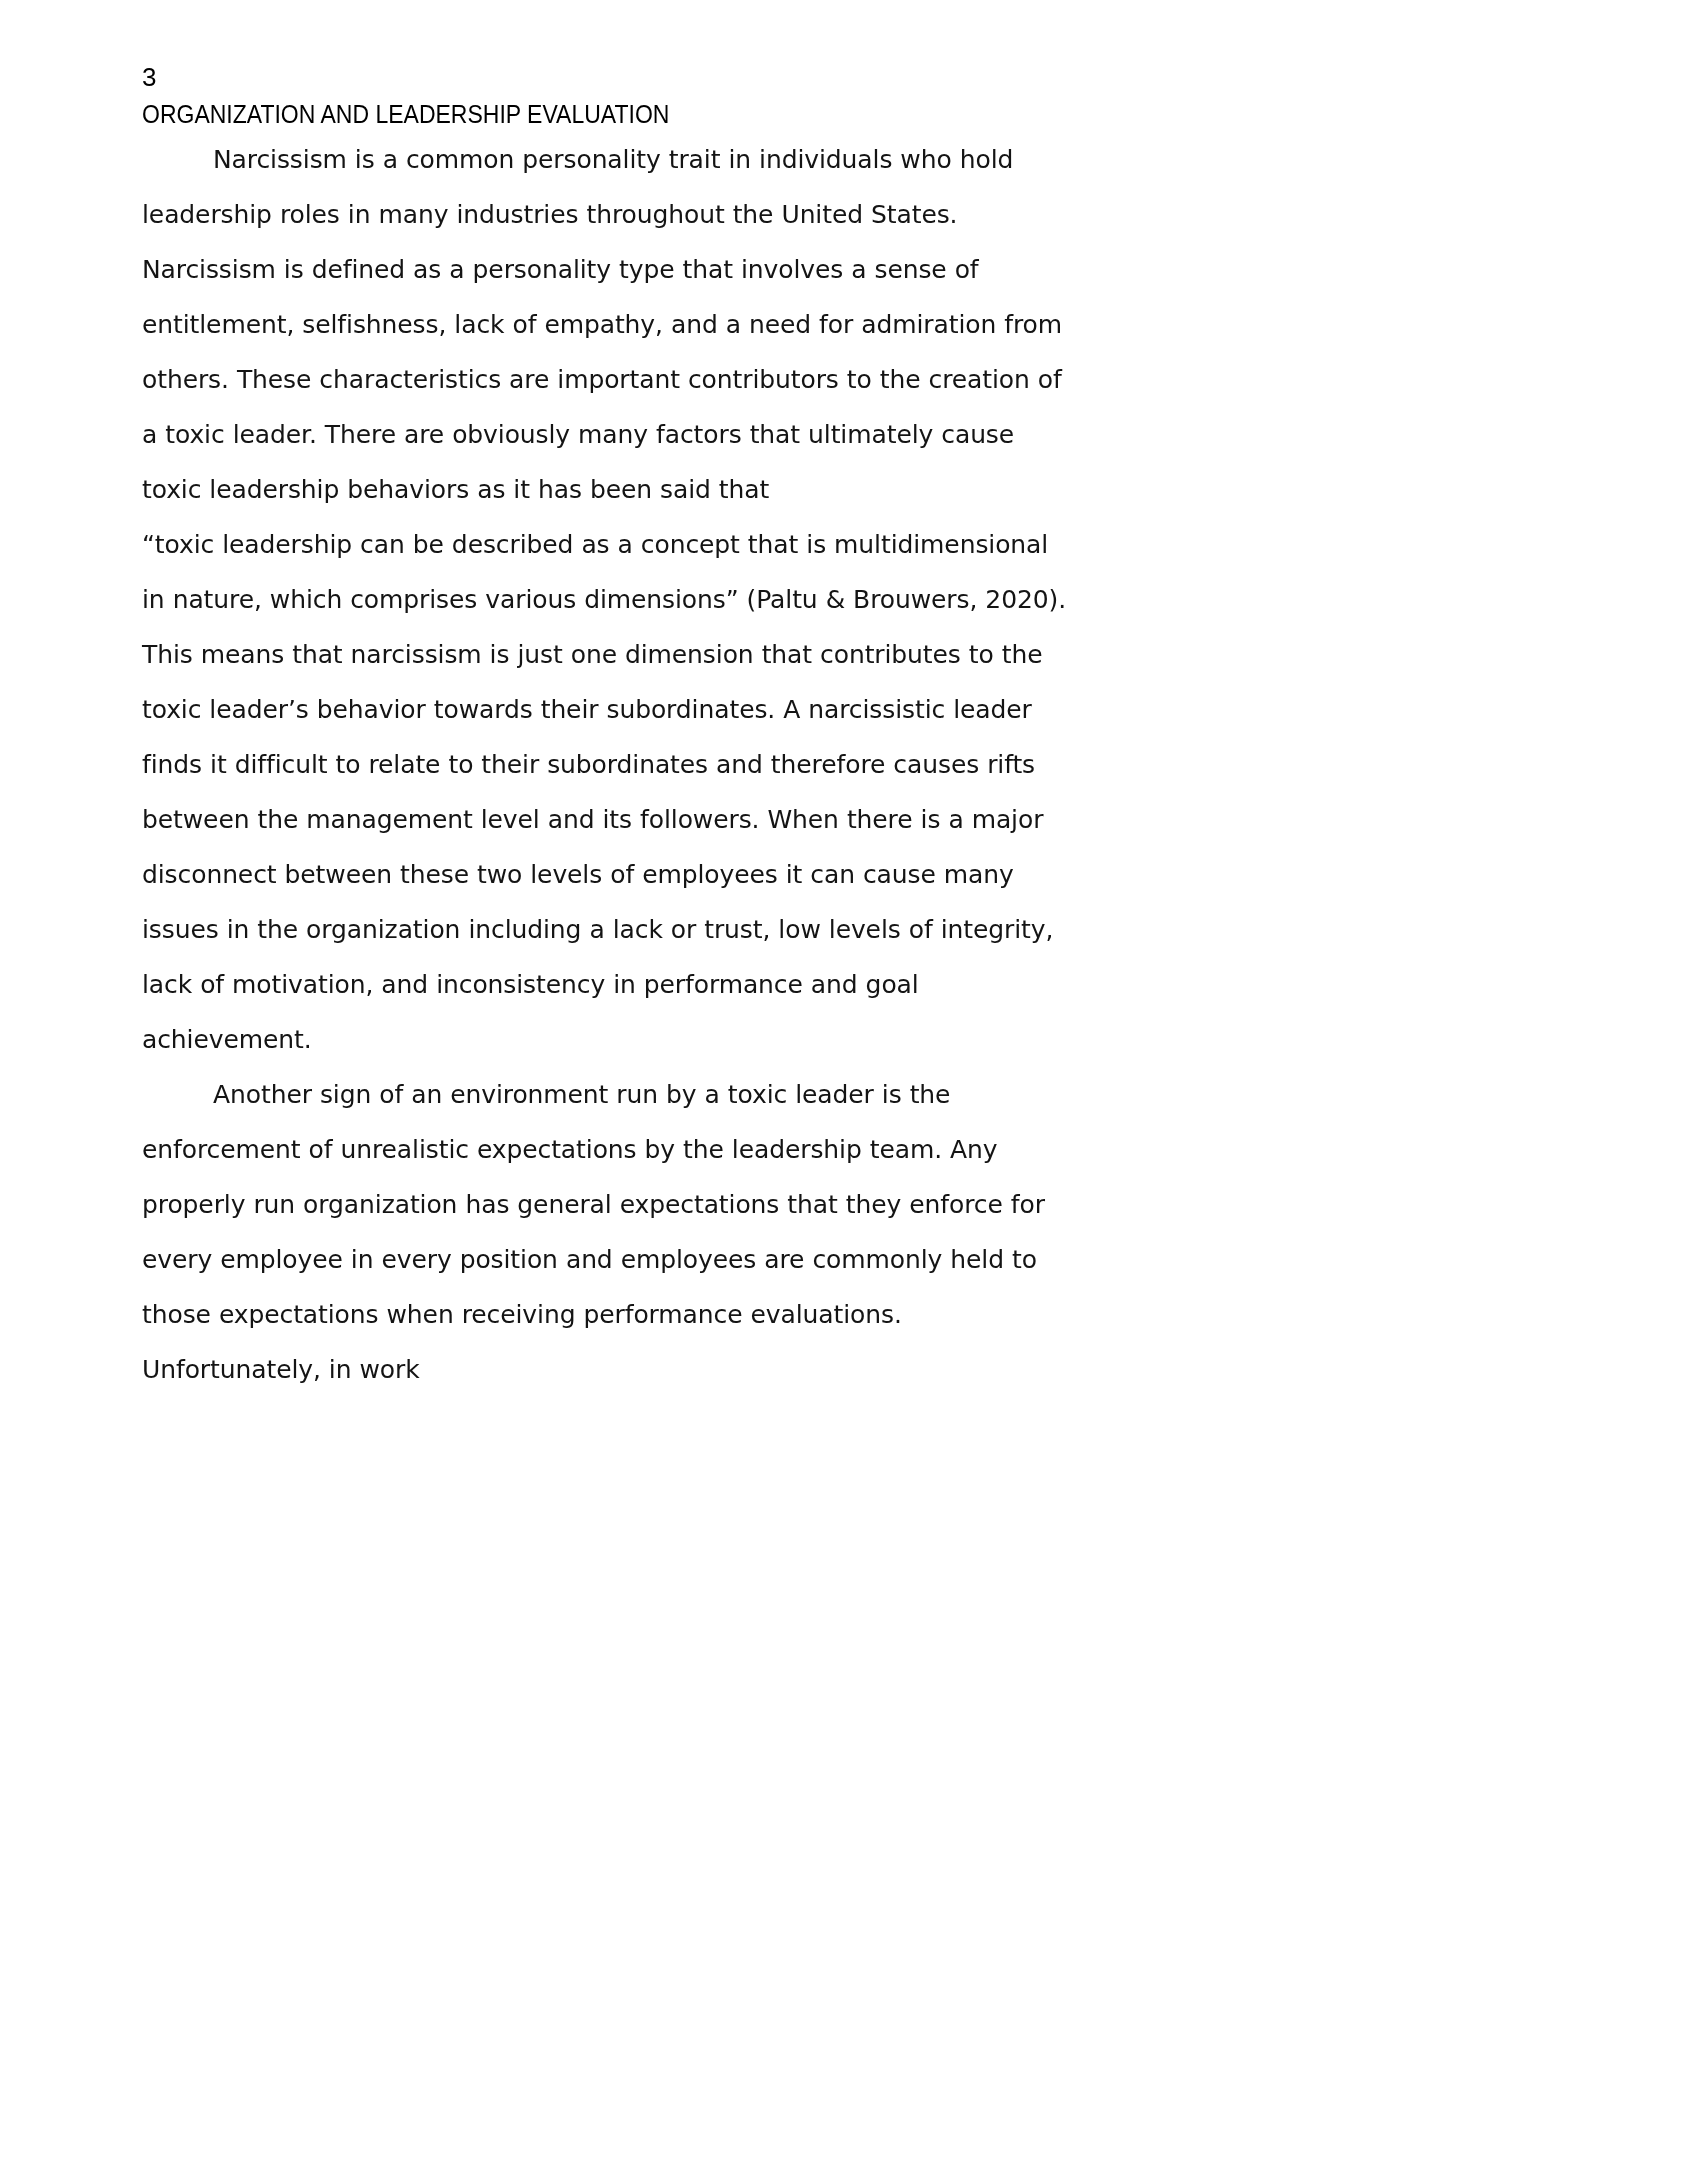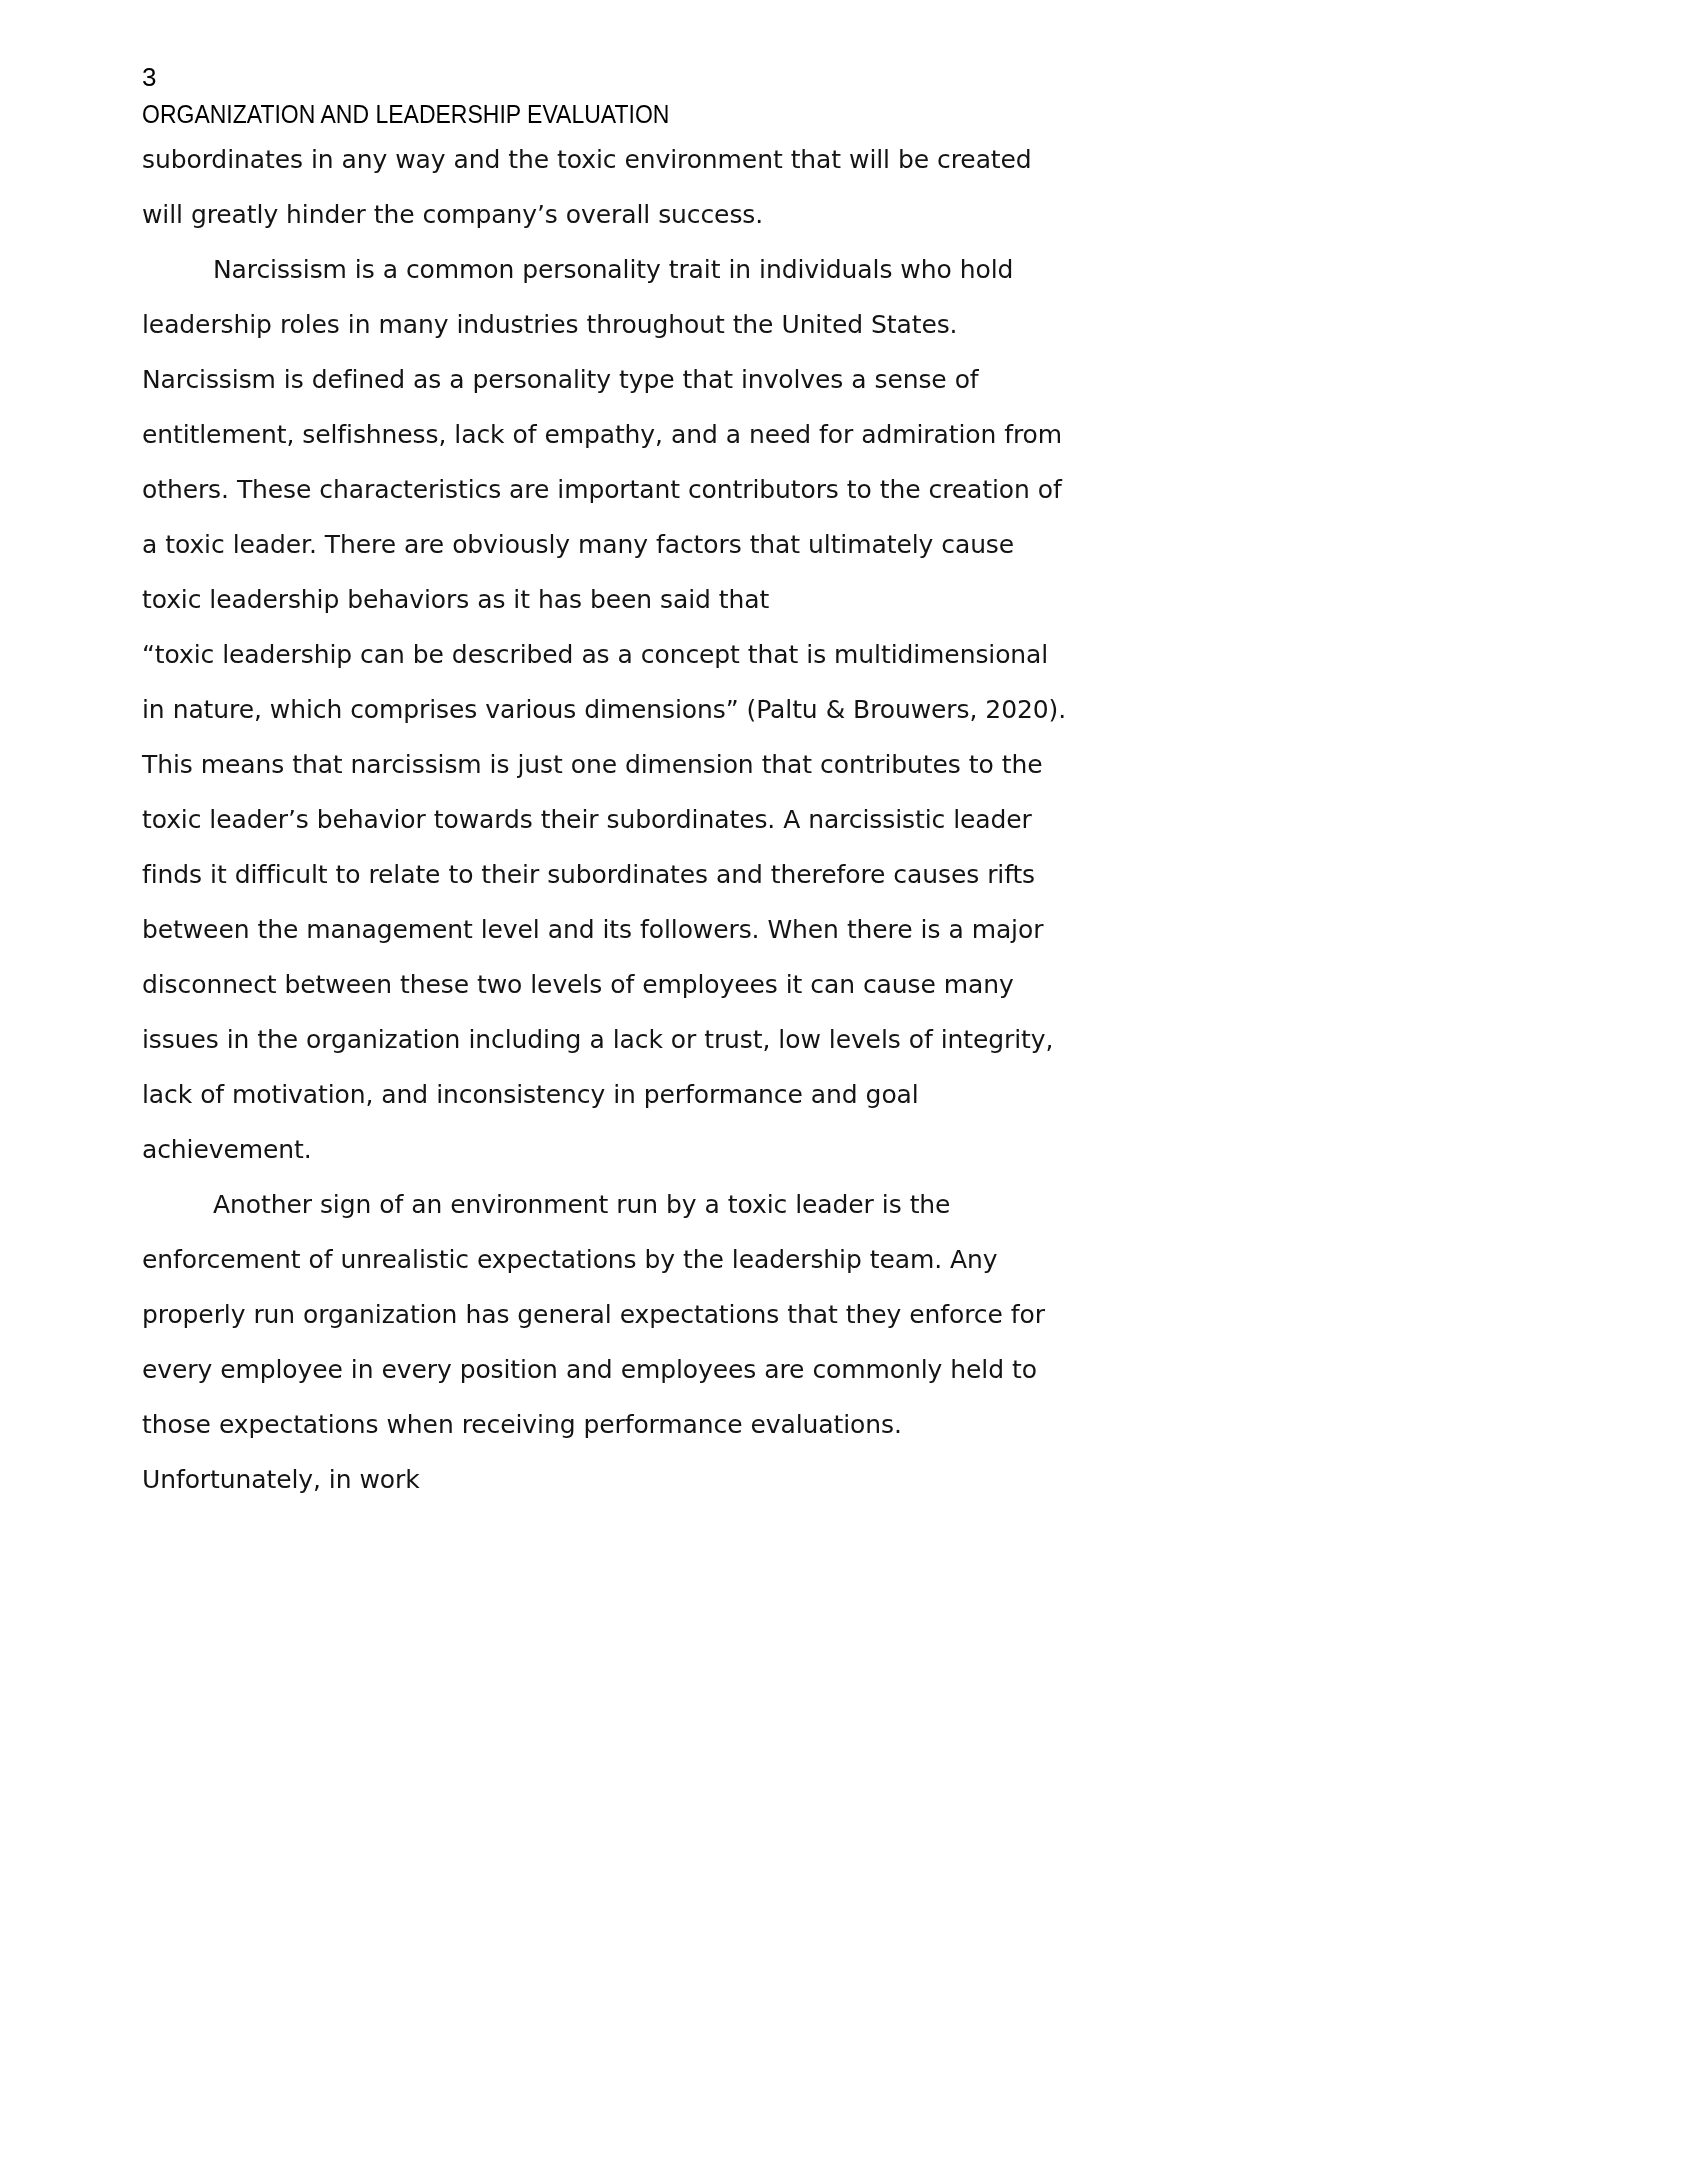--- a/index.html
+++ b/index.html
@@ -77,20 +77,19 @@
 </head>
 <body>
 
 <div class="page">
 
   <div class="page-number">3</div>
 
   <div class="running-head">ORGANIZATION AND LEADERSHIP EVALUATION</div>
 
   <div class="body-text">
-    <p class="noindent">subordinates in any way and the toxic environment that will be created will greatly hinder the company’s overall success.</p>
     <p class="indent">Narcissism is a common personality trait in individuals who hold leadership roles in many industries throughout the United States. Narcissism is defined as a personality type that involves a sense of entitlement, selfishness, lack of empathy, and a need for admiration from others. These characteristics are important contributors to the creation of a toxic leader. There are obviously many factors that ultimately cause toxic leadership behaviors as it has been said that</p>
     <p class="noindent">“toxic leadership can be described as a concept that is multidimensional in nature, which comprises various dimensions” (Paltu &amp; Brouwers, 2020). This means that narcissism is just one dimension that contributes to the toxic leader’s behavior towards their subordinates. A narcissistic leader finds it difficult to relate to their subordinates and therefore causes rifts between the management level and its followers. When there is a major disconnect between these two levels of employees it can cause many issues in the organization including a lack or trust, low levels of integrity, lack of motivation, and inconsistency in performance and goal achievement.</p>
     <p class="indent">Another sign of an environment run by a toxic leader is the enforcement of unrealistic expectations by the leadership team. Any properly run organization has general expectations that they enforce for every employee in every position and employees are commonly held to those expectations when receiving performance evaluations. Unfortunately, in work</p>
   </div>
 
 </div>
 
 
 </body></html>

